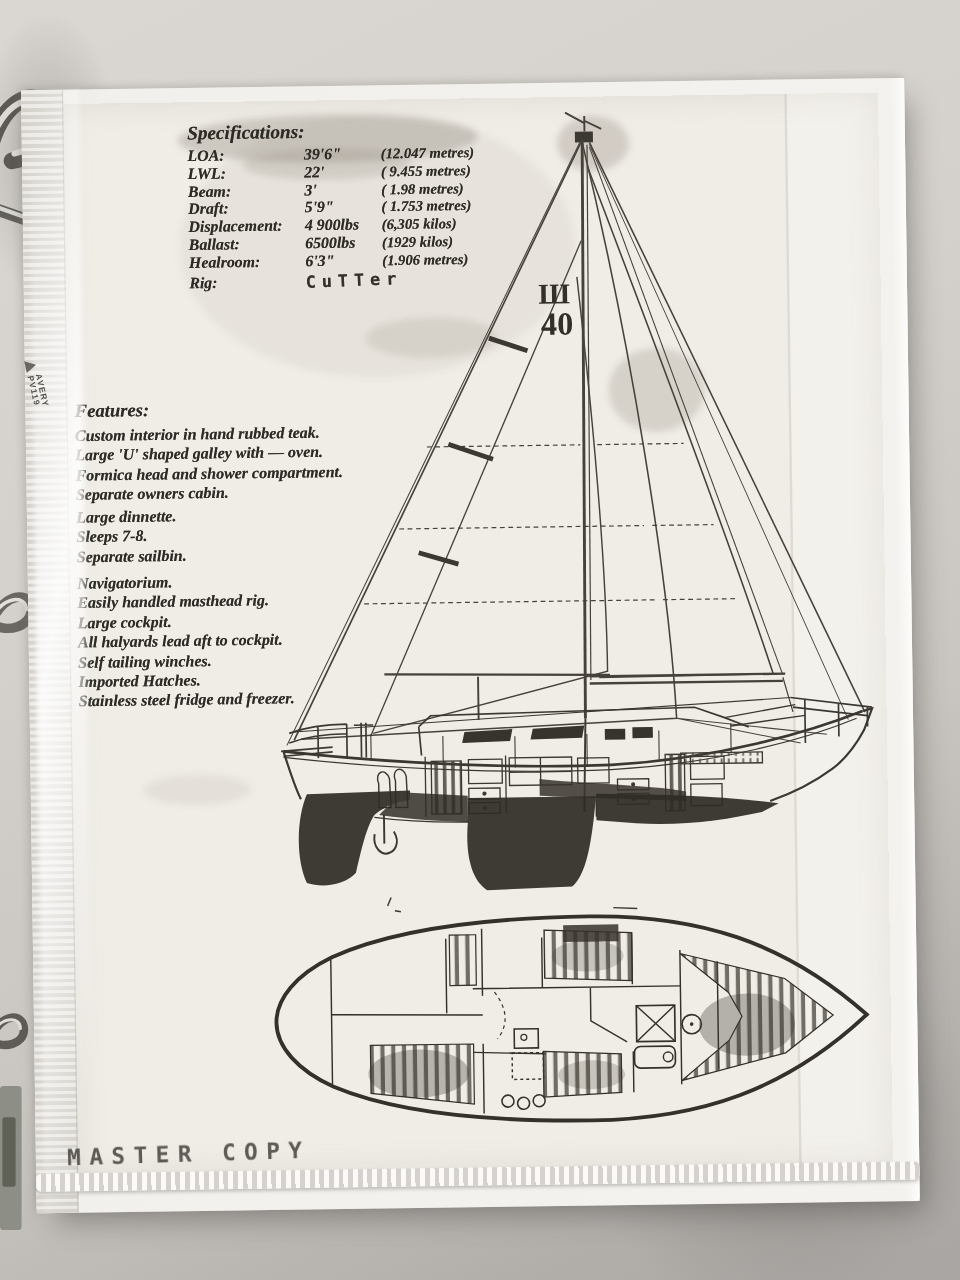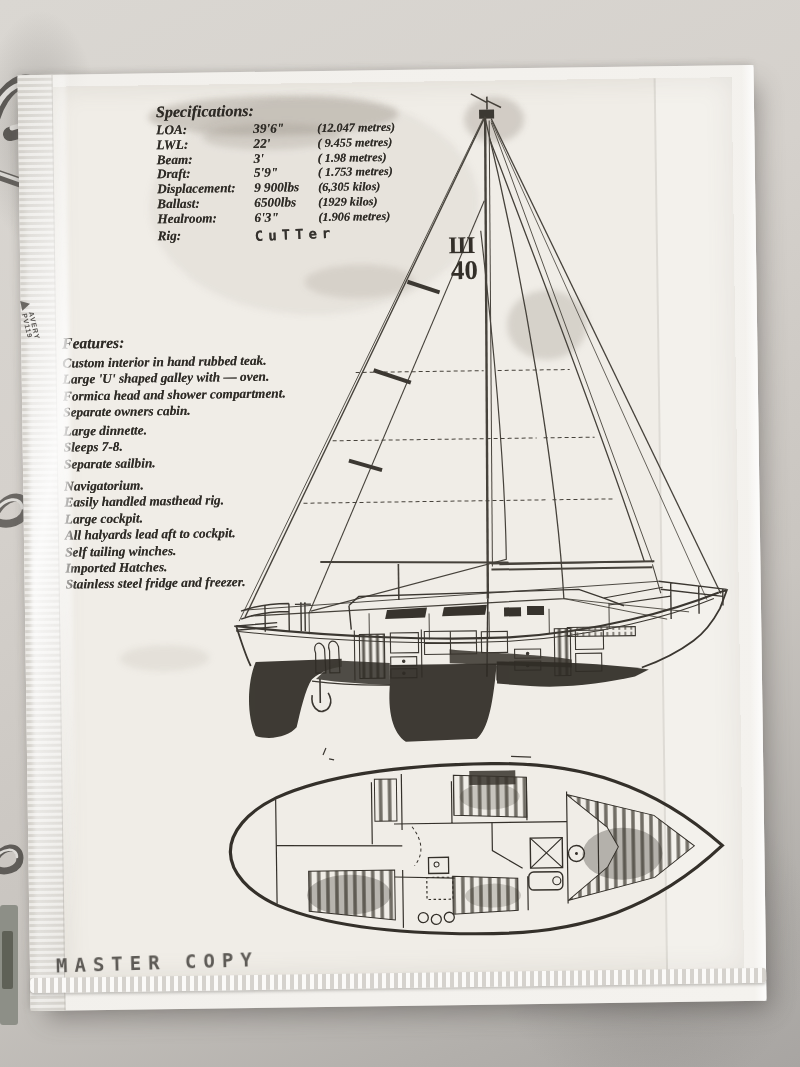--- a/index.html
+++ b/index.html
@@ -120,21 +120,21 @@
           <span class="spec-value">3'</span>
           <span class="spec-metric">( 1.98 metres)</span>
         </div>
         <div class="spec-row">
           <span class="spec-label">Draft:</span>
           <span class="spec-value">5'9"</span>
           <span class="spec-metric">( 1.753 metres)</span>
         </div>
         <div class="spec-row">
           <span class="spec-label">Displacement:</span>
-          <span class="spec-value">9 900lbs</span>
+          <span class="spec-value">4 900lbs</span>
           <span class="spec-metric">(6,305 kilos)</span>
         </div>
         <div class="spec-row">
           <span class="spec-label">Ballast:</span>
           <span class="spec-value">6500lbs</span>
           <span class="spec-metric">(1929 kilos)</span>
         </div>
         <div class="spec-row">
           <span class="spec-label">Healroom:</span>
           <span class="spec-value">6'3"</span>

